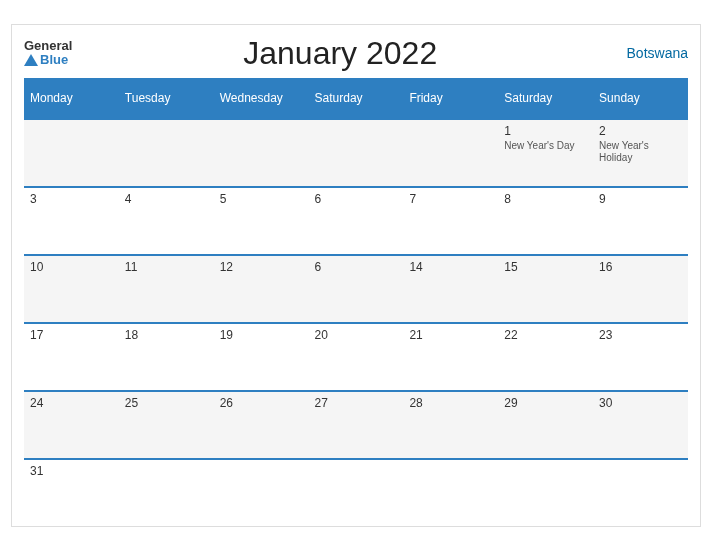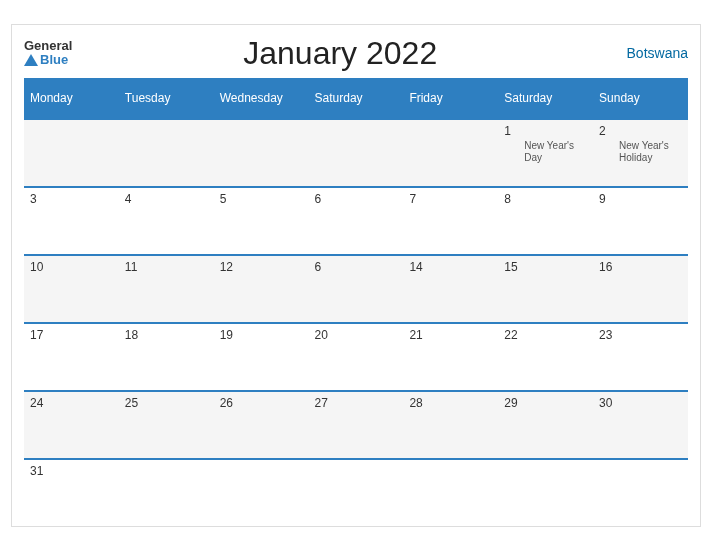--- a/index.html
+++ b/index.html
@@ -102,21 +102,20 @@
       display: block;
       font-size: 12px;
       color: #333;
       margin-bottom: 2px;
     }
     .holiday-name {
       display: block;
       font-size: 10px;
       color: #555;
       line-height: 1.2;
-      margin-left: 20px;
     }
     .row-bg {
       background: #f5f5f5;
     }
     .row-white {
       background: #fff;
     }
     .last-row td {
       height: 55px;
     }

